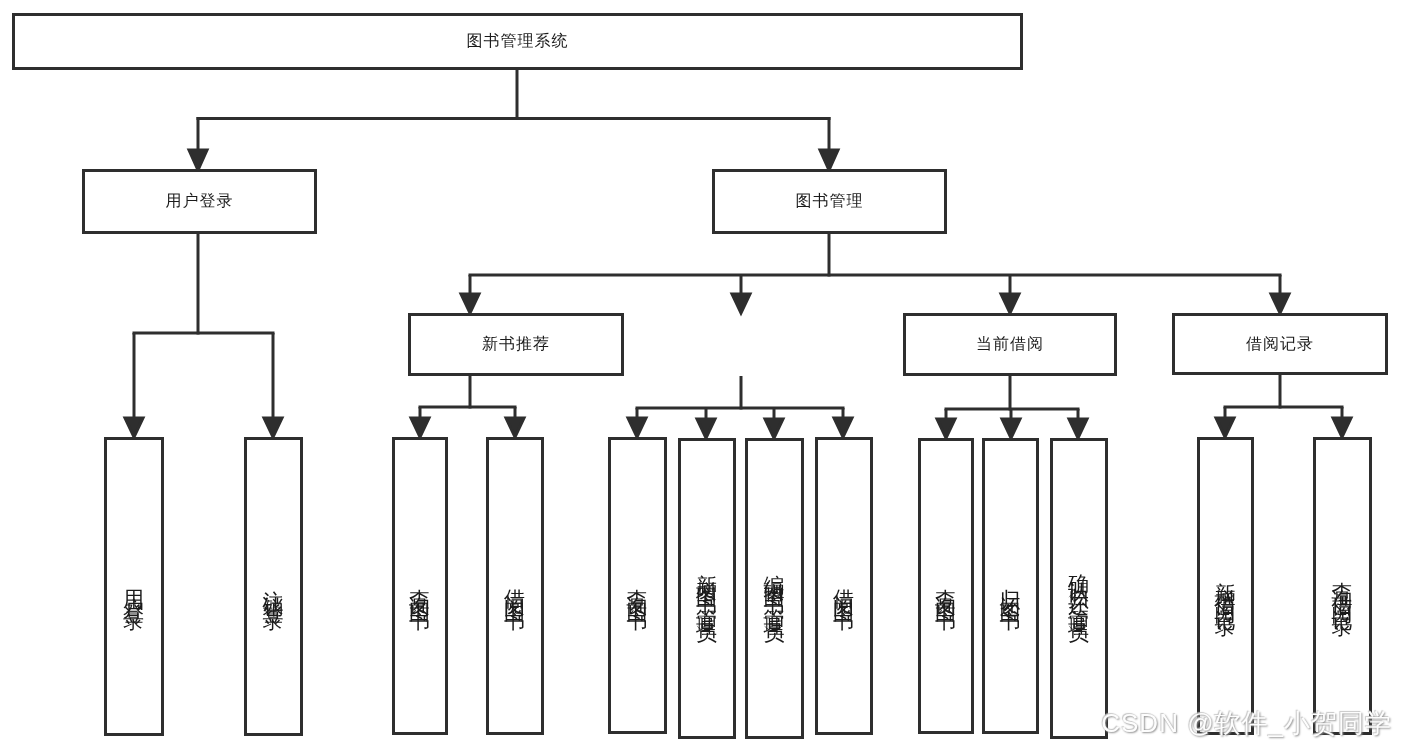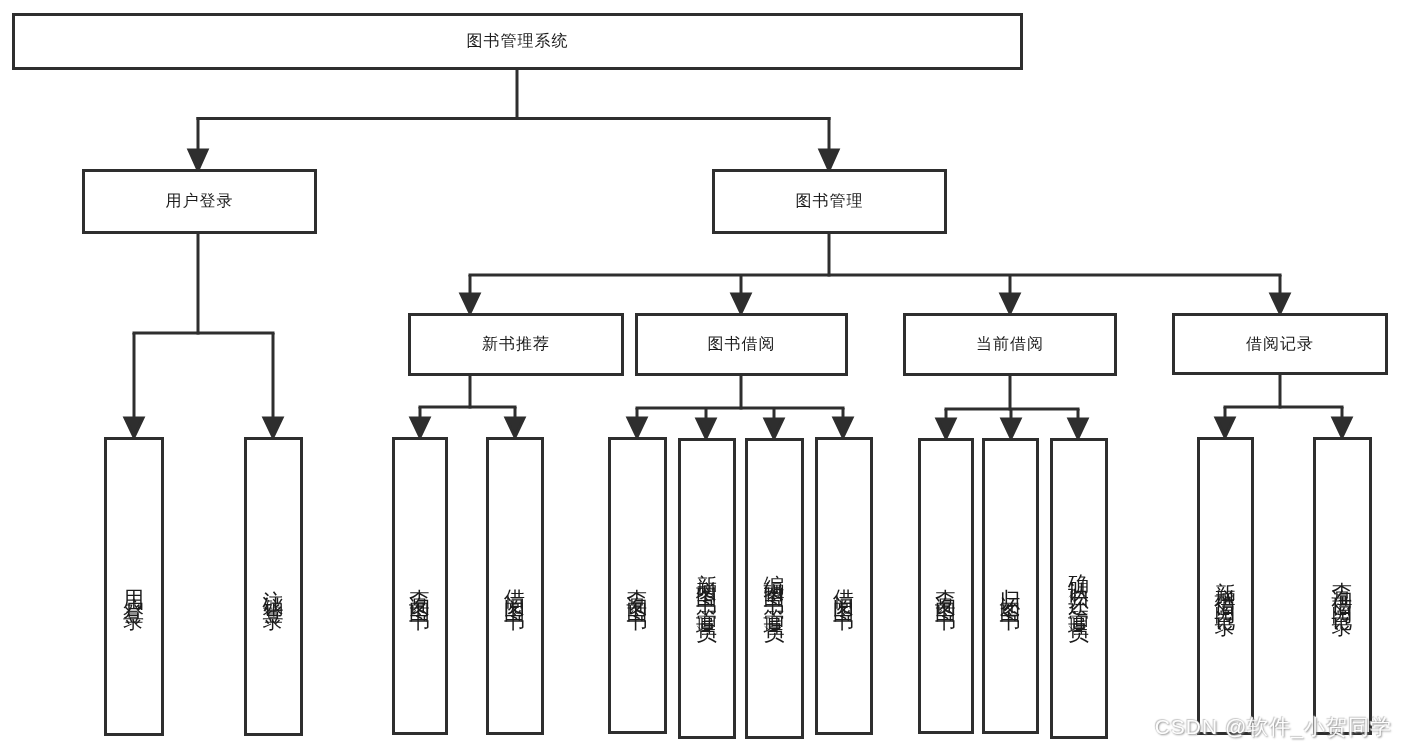--- a/index.html
+++ b/index.html
@@ -32,21 +32,21 @@
     text-orientation: mixed;
     font-size: 21px;
     letter-spacing: 7px;
     line-height: 1;
     white-space: nowrap;
   }
   #watermark {
     position: absolute;
     right: 13px;
     bottom: 6px;
-    font-size: 21px;
+    font-size: 26px;
     color: #fdfdfd;
     text-shadow: 1px 1px 2px #8f8f8f, -1px -1px 1px #c9c9c9;
     letter-spacing: 1px;
     white-space: nowrap;
     z-index: 5;
   }
 </style>
 </head>
 <body>
 
@@ -121,23 +121,20 @@
   <div class="box" style="left:82px; top:169px; width:235px; height:65px;">
     <span class="hlabel">用户登录</span>
   </div>
   <div class="box" style="left:712px; top:169px; width:235px; height:65px;">
     <span class="hlabel">图书管理</span>
   </div>
 
   <div class="box" style="left:362px; top:313px; width:216px; height:63px;margin-left:46px;">
     <span class="hlabel">新书推荐</span>
   </div>
-  <div class="box" style="left:635px; top:313px; width:213px; height:63px;">
-    <span class="hlabel">图书借阅</span>
-  </div>
   <div class="box" style="left:903px; top:313px; width:214px; height:63px;justify-content:center;">
     <span class="hlabel">当前借阅</span>
   </div>
   <div class="box" style="left:1172px; top:313px; width:216px; height:62px;font-family:Liberation Mono, monospace;">
     <span class="hlabel">借阅记录</span>
   </div>
 
   <div class="box" style="left:104px; top:437px; width:60px; height:299px;">
     <span class="vlabel">用户登录</span>
   </div>

